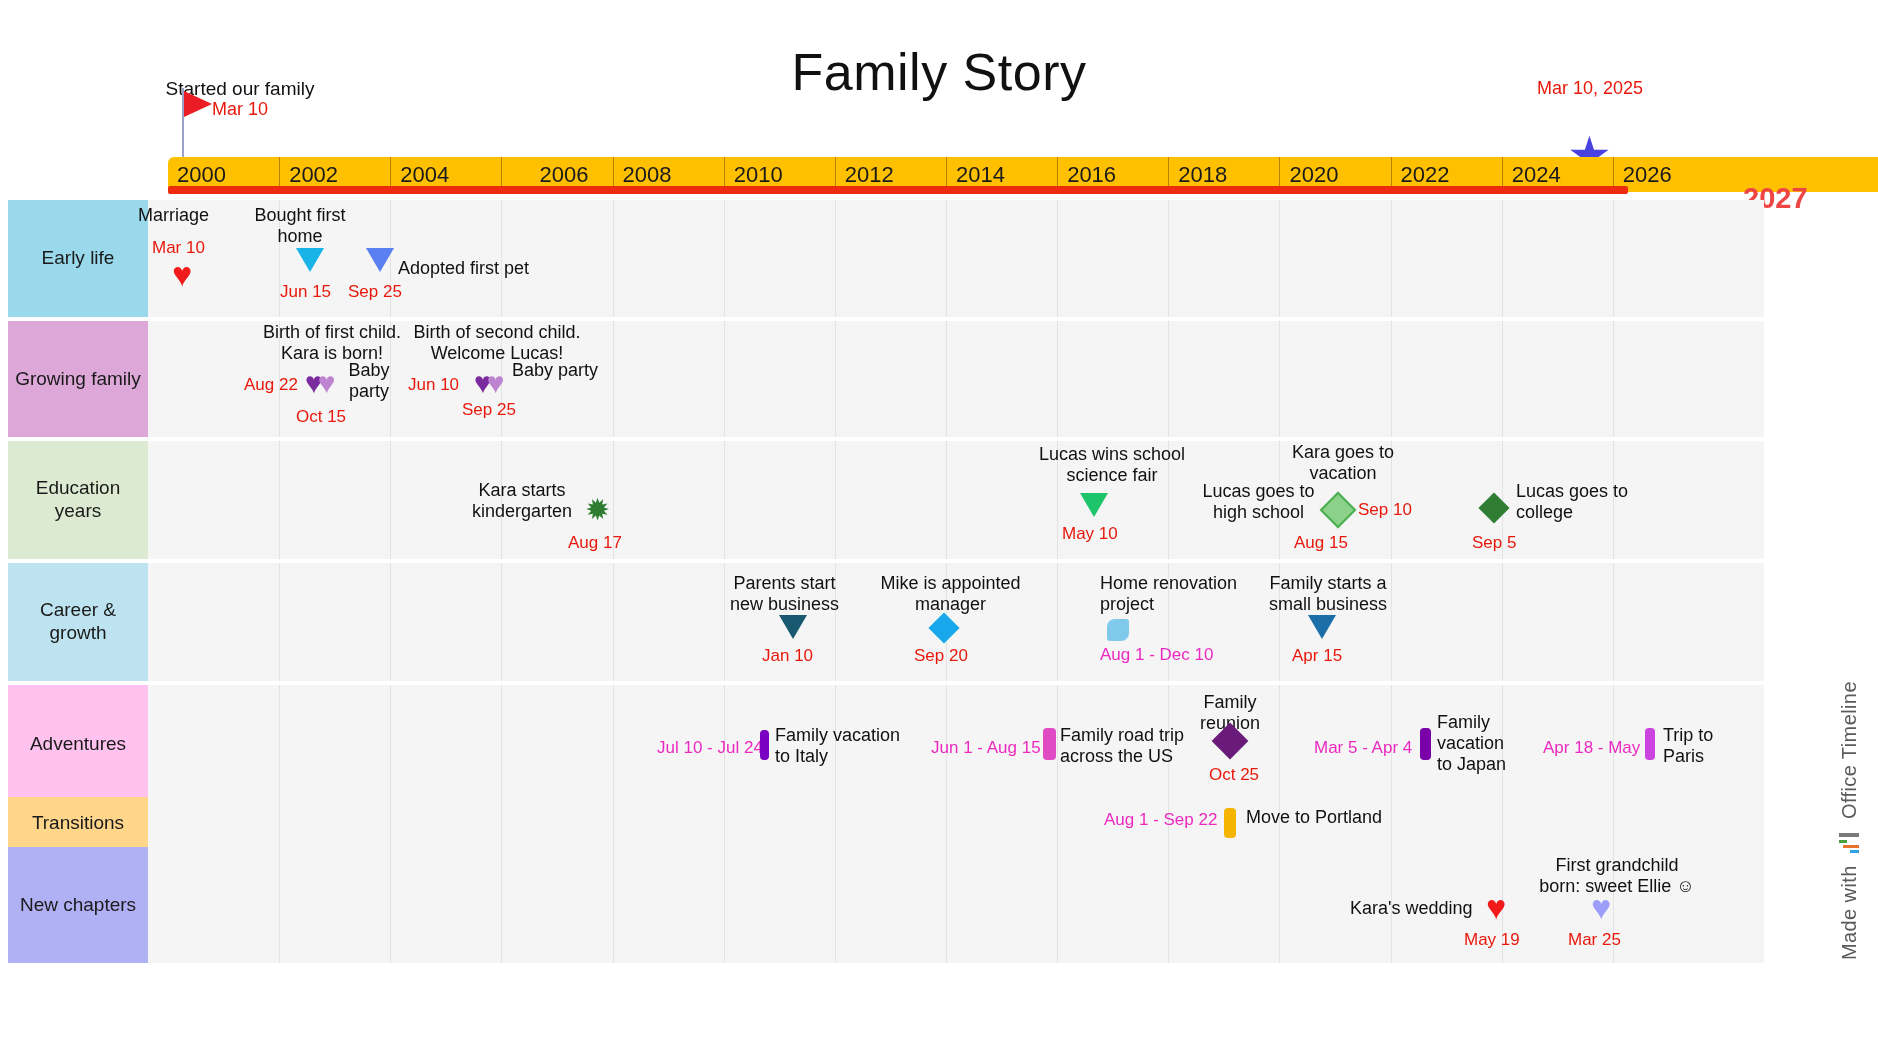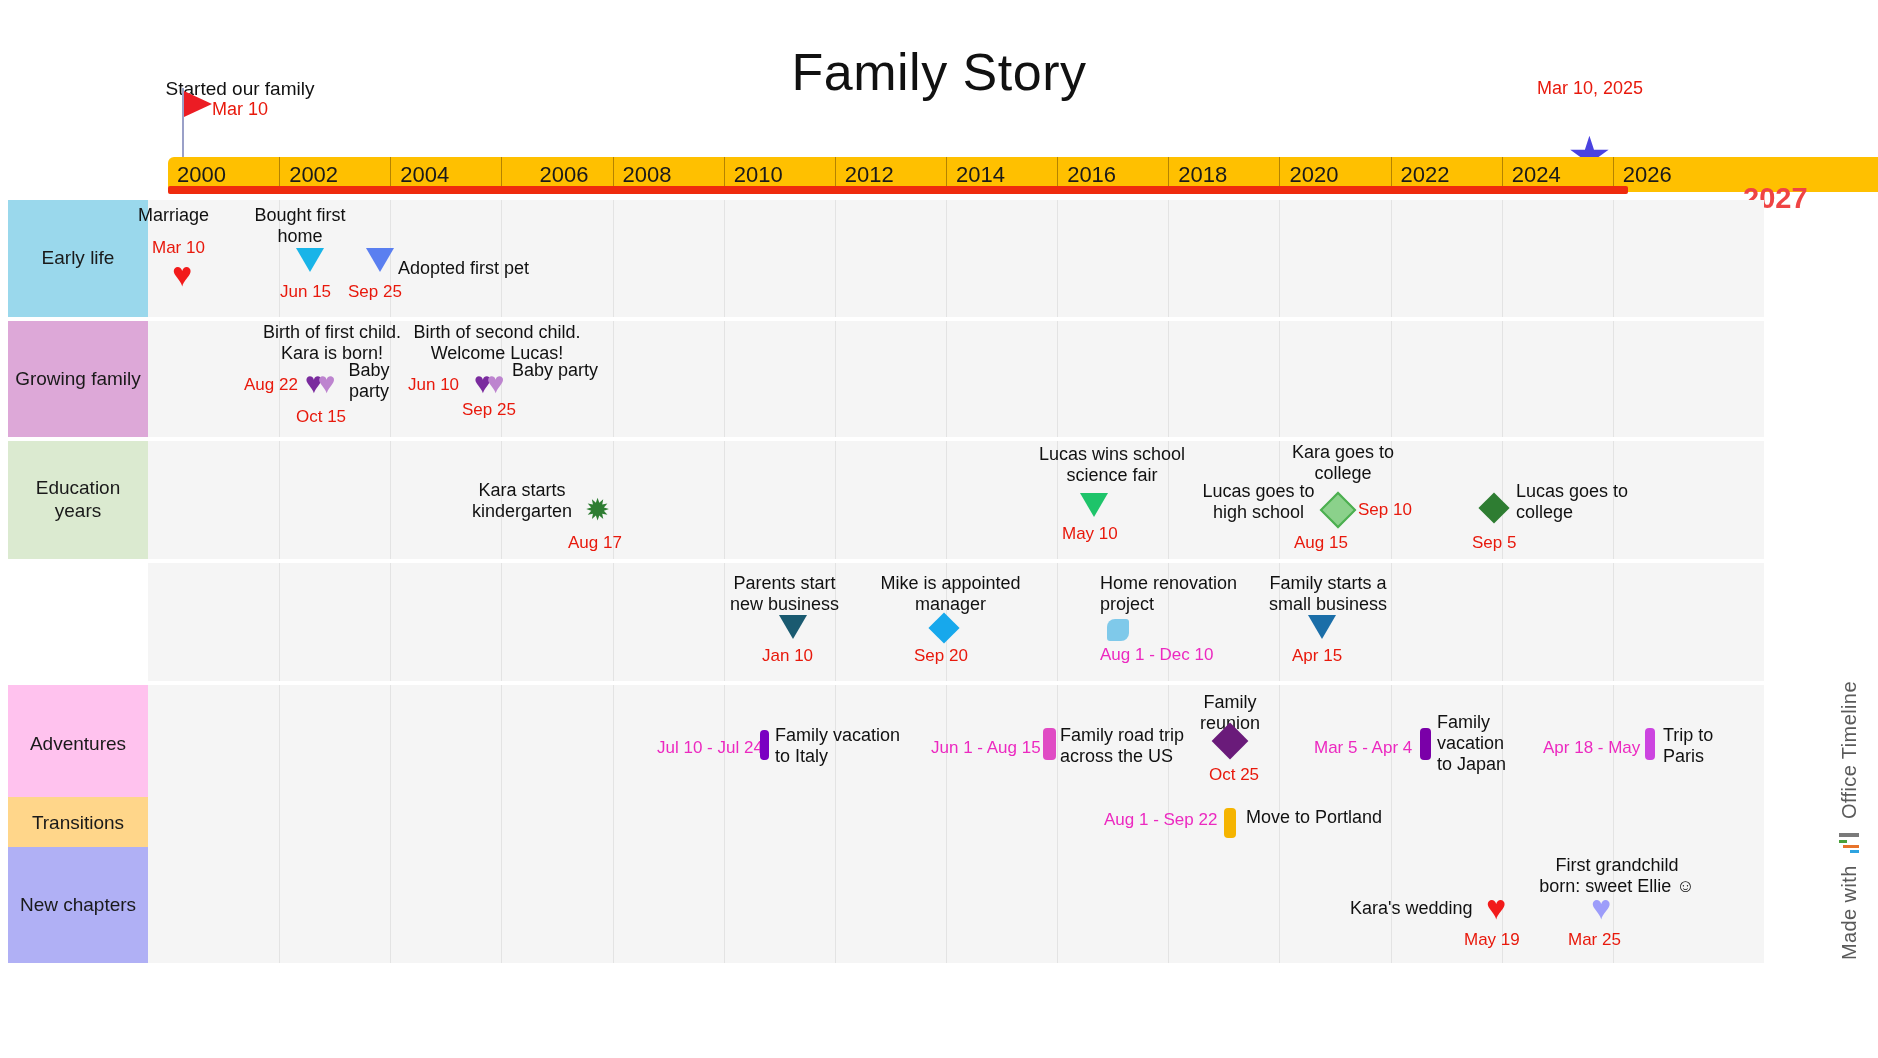--- a/index.html
+++ b/index.html
@@ -186,20 +186,22 @@
           <div class="gridline" style="left: 798px;"></div>
           <div class="gridline" style="left: 909px;"></div>
           <div class="gridline" style="left: 1020px;"></div>
           <div class="gridline" style="left: 1131px;"></div>
           <div class="gridline" style="left: 1243px;"></div>
           <div class="gridline" style="left: 1354px;"></div>
           <div class="gridline" style="left: 1465px;"></div>
         </div>
       </div>
       <div class="lane" style="top: 563px; height: 118px; width: 1756px;">
+        <div class="lane-label" style="background: rgb(190, 227, 240); white-space: pre-line;">Career &amp;
+growth</div>
         <div class="lane-track">
           <div class="gridline" style="left: 131px;"></div>
           <div class="gridline" style="left: 242px;"></div>
           <div class="gridline" style="left: 353px;"></div>
           <div class="gridline" style="left: 465px;"></div>
           <div class="gridline" style="left: 576px;"></div>
           <div class="gridline" style="left: 687px;"></div>
           <div class="gridline" style="left: 798px;"></div>
           <div class="gridline" style="left: 909px;"></div>
           <div class="gridline" style="left: 1020px;"></div>
@@ -328,21 +330,21 @@
       <div class="m-tri" style="border-top: 24px solid rgb(30, 196, 106); position: absolute; left: 1080px; top: 493px;"></div>
     </div>
     <div class="item" style="left: 0px; top: 0px; width: 0px; height: 0px;">
       <div class="lbl c" style="left: 1196px; top: 481px; width: 125px;">Lucas goes to
 high school</div>
       <div class="date" style="left: 1294px; top: 533px;">Aug 15</div>
       <div class="m-dia" style="background: rgb(139, 209, 139); border: 2px solid rgb(76, 175, 80); position: absolute; left: 1325px; top: 497px;"></div>
     </div>
     <div class="item" style="left: 0px; top: 0px; width: 0px; height: 0px;">
       <div class="lbl c" style="left: 1258px; top: 442px; width: 170px;">Kara goes to
-college</div>
+vacation</div>
       <div class="date" style="left: 1358px; top: 500px;">Sep 10</div>
     </div>
     <div class="item" style="left: 0px; top: 0px; width: 0px; height: 0px;">
       <div class="lbl l" style="left: 1516px; top: 481px; width: 130px;">Lucas goes to
 college</div>
       <div class="date" style="left: 1472px; top: 533px;">Sep 5</div>
       <div class="m-dia" style="background: rgb(46, 125, 50); position: absolute; left: 1483px; top: 497px;"></div>
     </div>
     <div class="item" style="left: 0px; top: 0px; width: 0px; height: 0px;">
       <div class="lbl c" style="left: 722px; top: 573px; width: 125px;">Parents start

